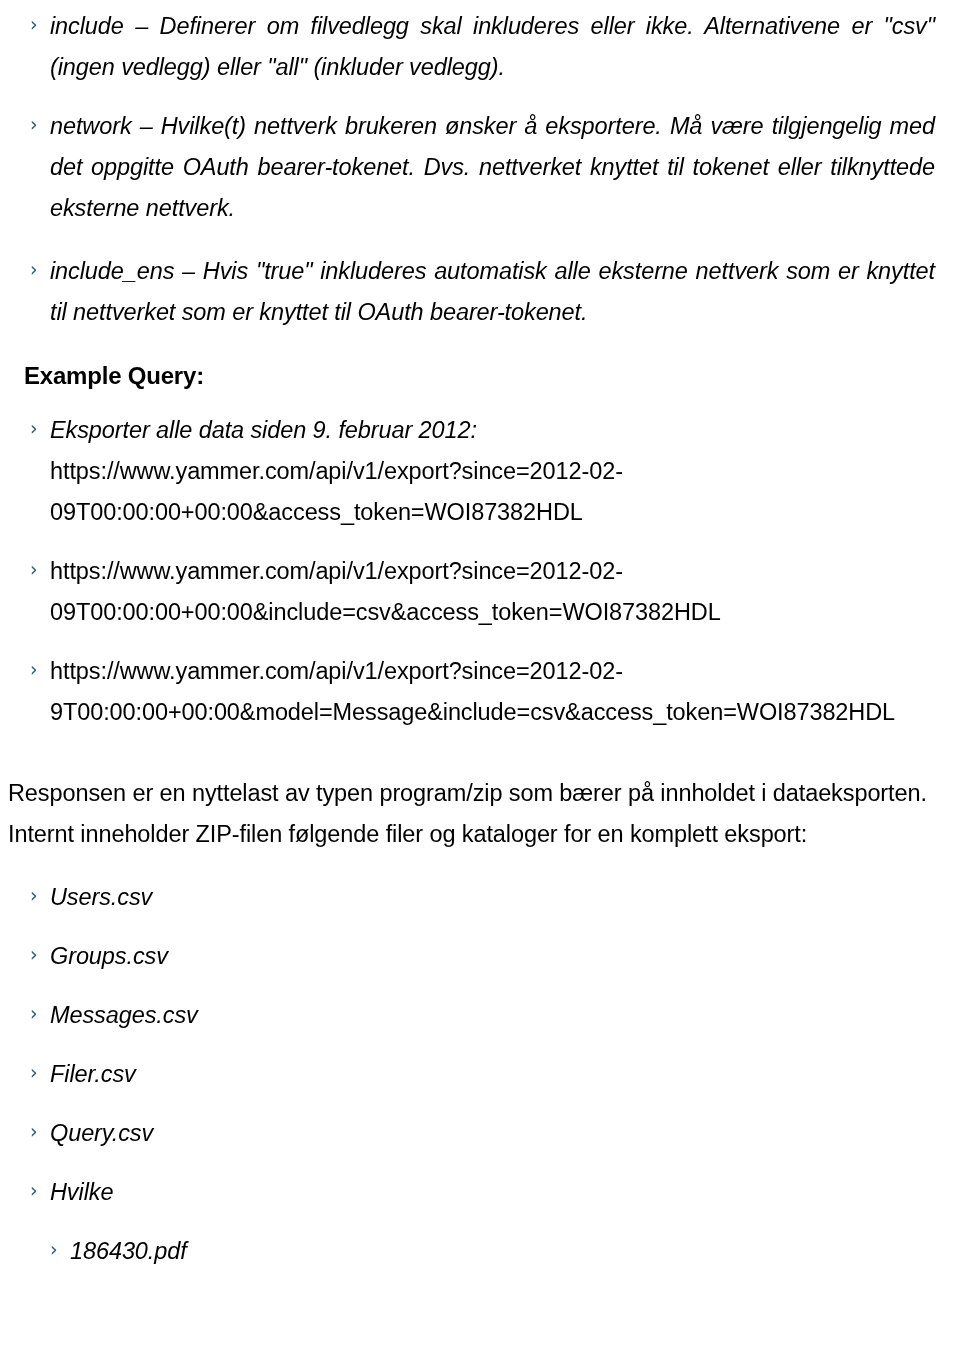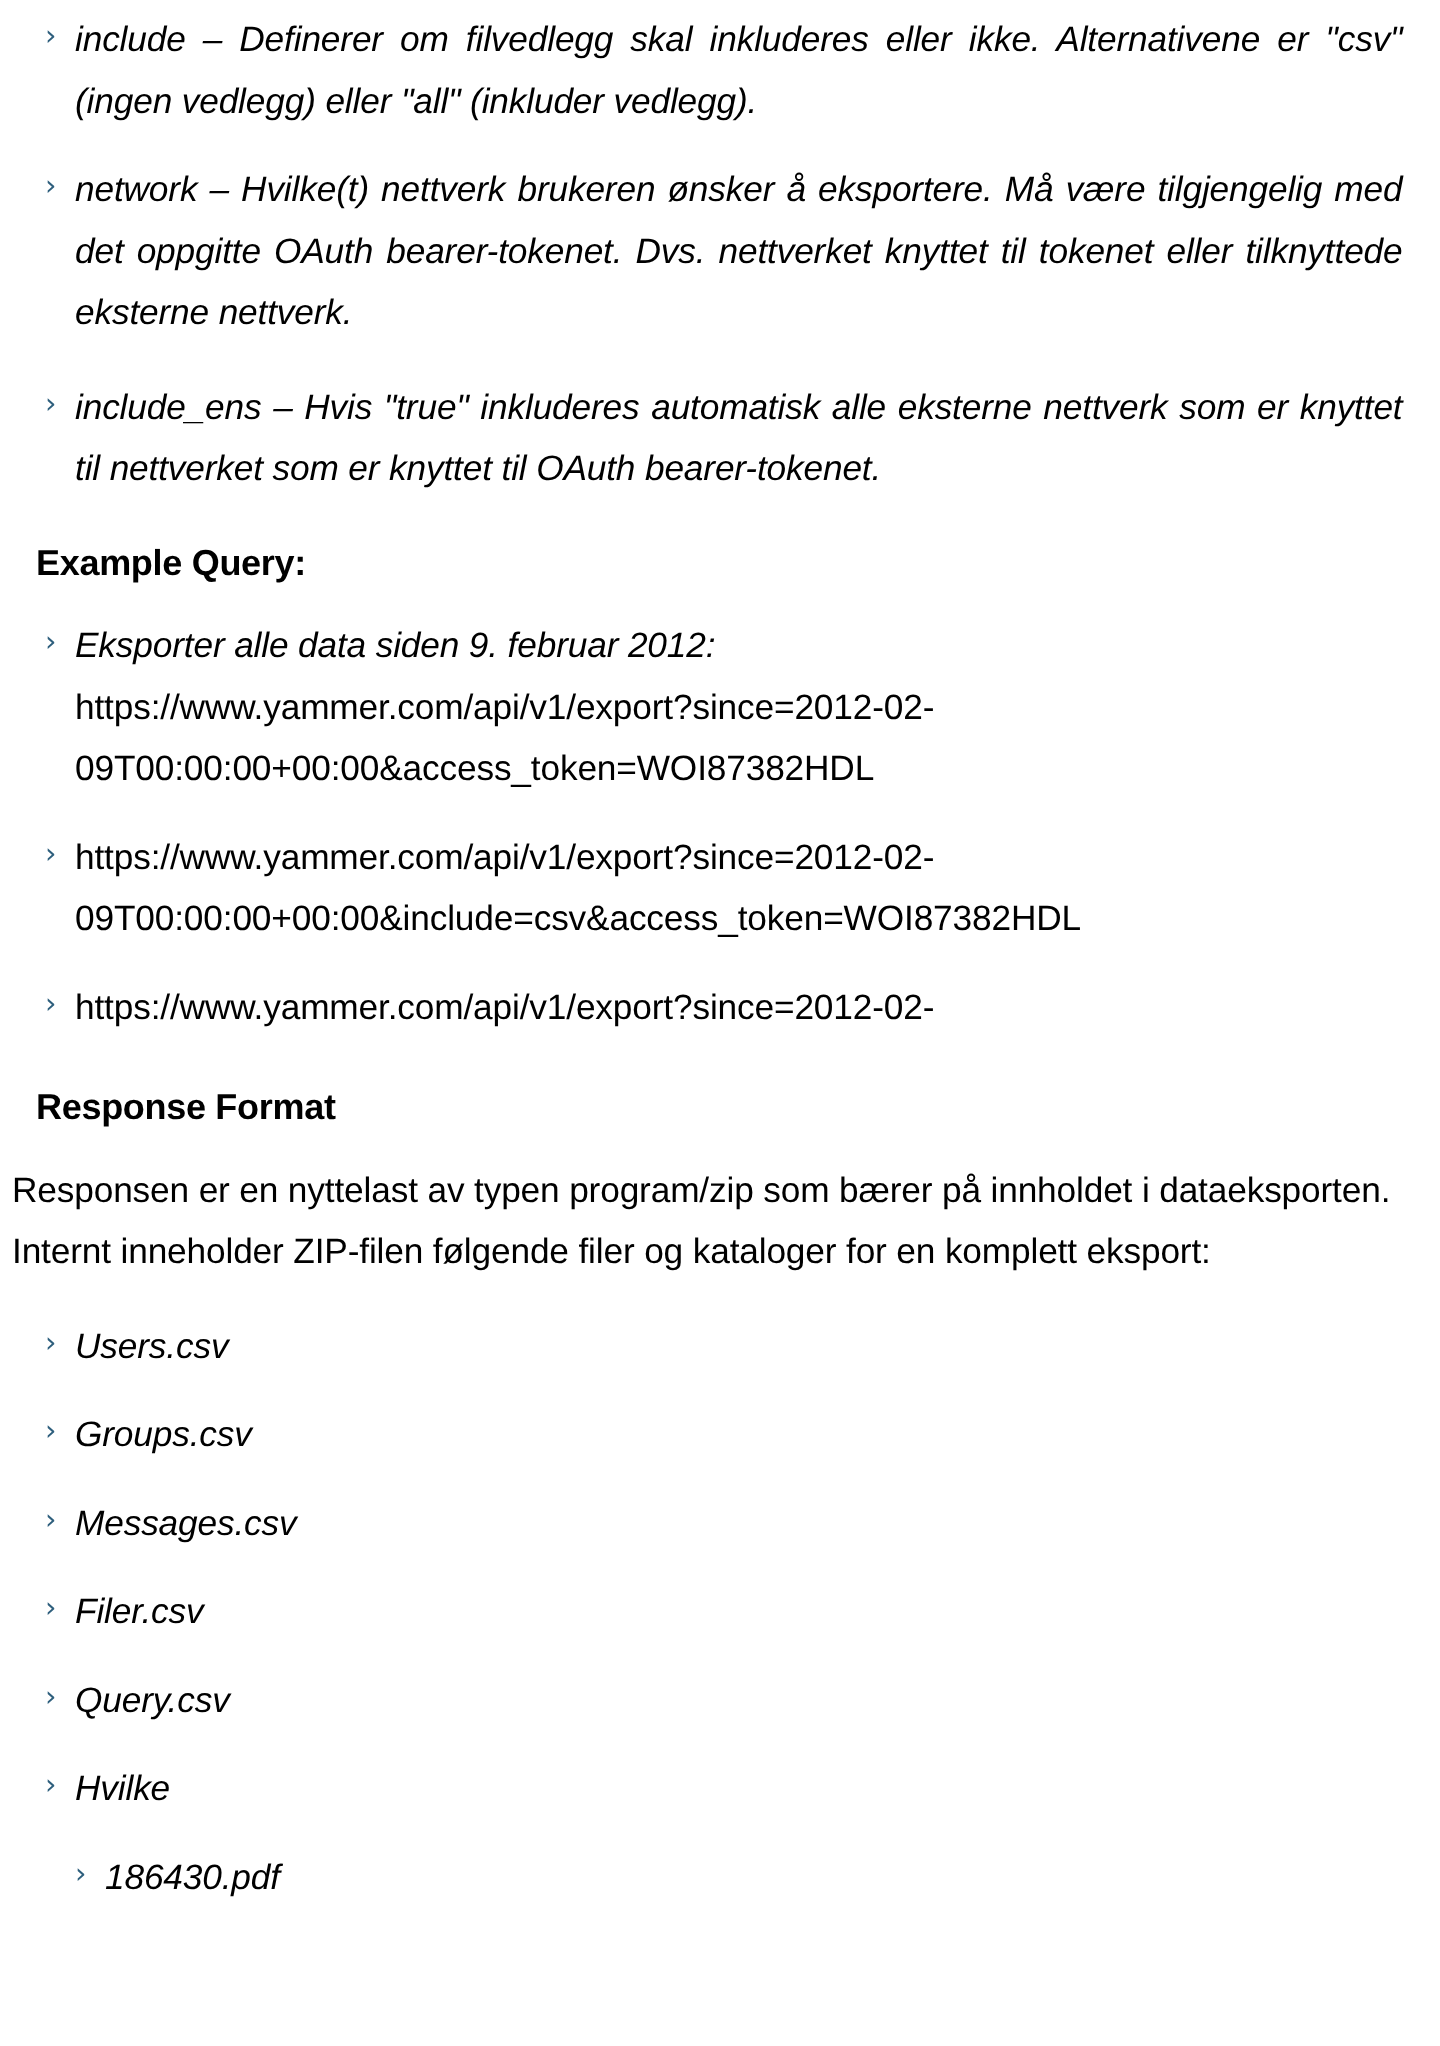--- a/index.html
+++ b/index.html
@@ -137,25 +137,25 @@
     <span class="chev">›</span>
     <span class="url-line">https://www.yammer.com/api/v1/export?since=2012-02-</span>
     <span class="url-line">09T00:00:00+00:00&amp;include=csv&amp;access_token=WOI87382HDL</span>
   </div>
 
   <div class="sp-18"></div>
 
   <div class="bullet-item">
     <span class="chev">›</span>
     <span class="url-line">https://www.yammer.com/api/v1/export?since=2012-02-</span>
+    <span class="url-line">9T00:00:00+00:00&amp;model=Message&amp;include=csv&amp;access_token=WOI87382HDL</span>
   </div>
 
   <div class="sp-26"></div>
 
-  <div class="heading">Response Format</div>
 
   <div class="sp-14"></div>
 
   <div class="para">
     <span class="ln">Responsen er en nyttelast av typen program/zip som bærer på innholdet i dataeksporten.</span>
     <span class="ln">Internt inneholder ZIP-filen følgende filer og kataloger for en komplett eksport:</span>
   </div>
 
   <div class="sp-22"></div>
 

